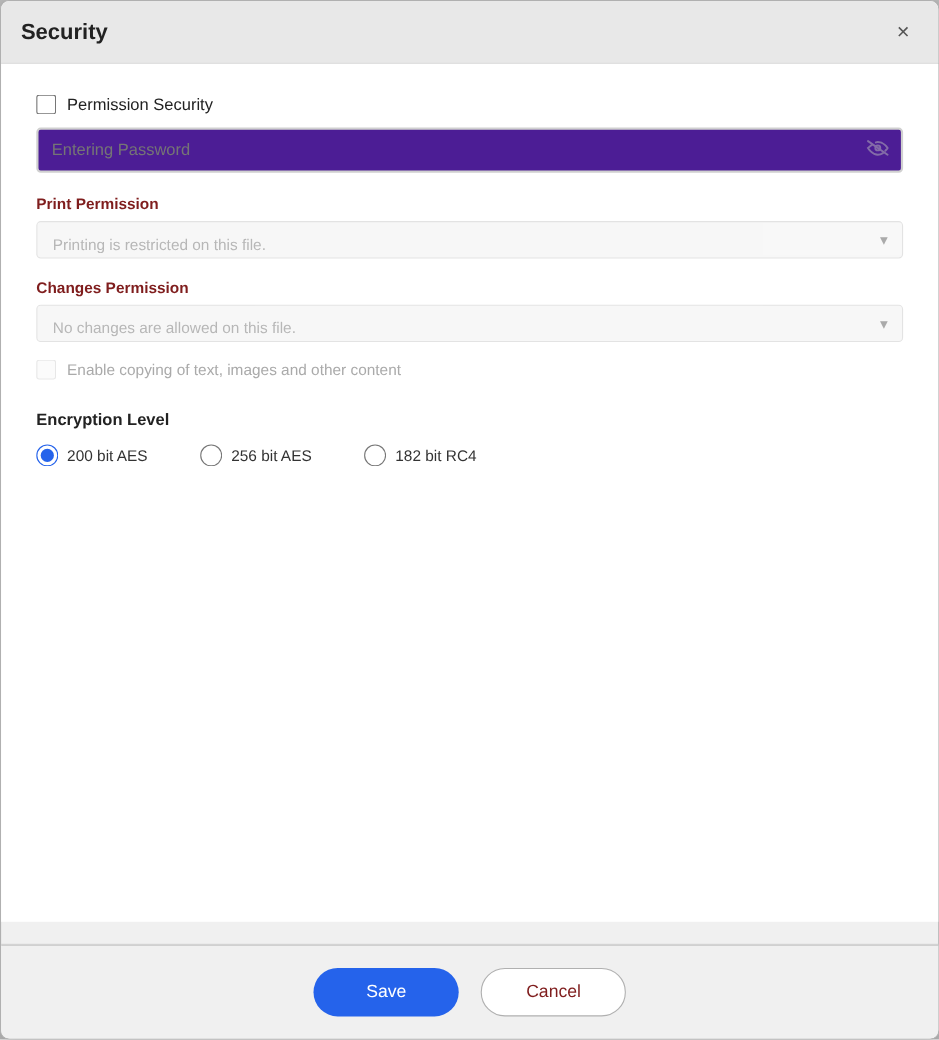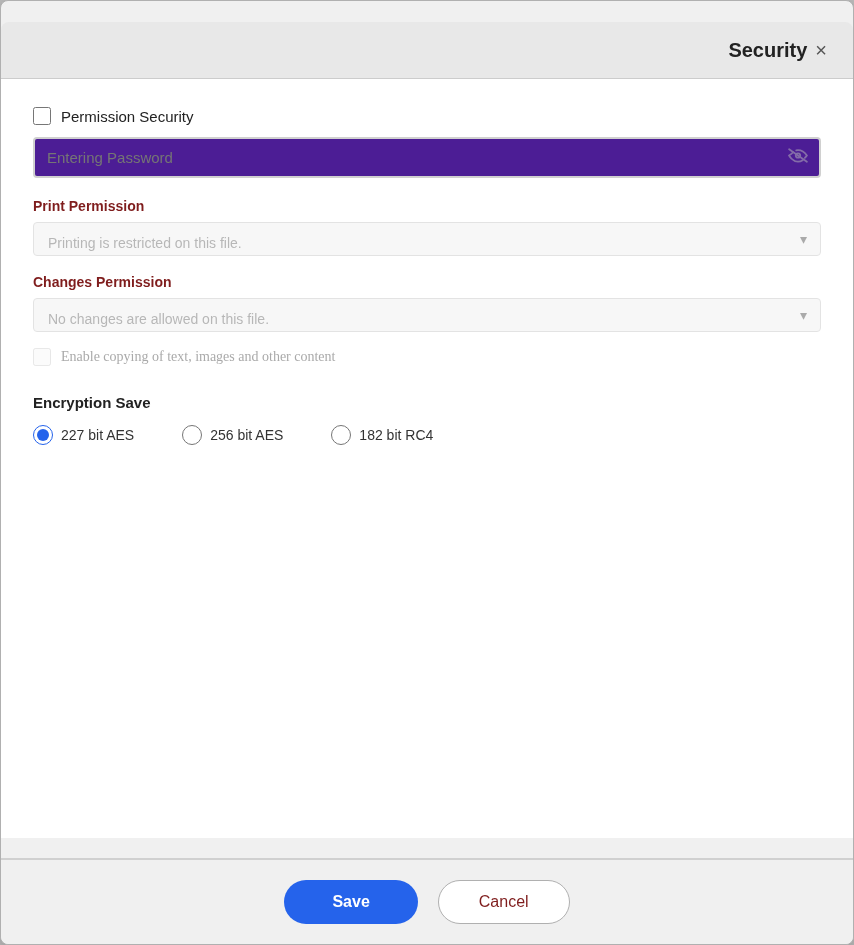--- a/index.html
+++ b/index.html
@@ -27,24 +27,23 @@
       flex-direction: column;
       box-shadow: 0 4px 20px rgba(0,0,0,0.3);
       position: relative;
     }
 
     .dialog-header {
       background: #e8e8e8;
       border-bottom: 1px solid #ccc;
       padding: 14px 18px;
       display: flex;
-      justify-content: flex-end;
+      justify-content: space-between;
       align-items: center;
       border-radius: 8px 8px 0 0;
-      margin-top: 21px;
     }
 
     .dialog-title {
       font-size: 20px;
       font-weight: 600;
       color: #222;
     }
 
     .close-btn {
       background: none;
@@ -174,21 +173,20 @@
       display: flex;
       align-items: center;
       gap: 10px;
       margin-top: 16px;
       margin-bottom: 0;
     }
 
     .copy-label {
       font-size: 14px;
       color: #aaa;
-      font-family: Liberation Serif, serif;
     }
 
     .encryption-section {
       margin-top: 24px;
       padding-top: 4px;
     }
 
     .encryption-title {
       font-size: 15px;
       font-weight: 700;
@@ -237,21 +235,21 @@
       border-radius: 0 0 8px 8px;
     }
 
     .btn-save {
       background: #2563eb;
       color: #fff;
       border: none;
       border-radius: 24px;
       padding: 12px 48px;
       font-size: 16px;
-      font-weight: 700;
+      font-weight: 400;
       cursor: pointer;
       min-width: 120px;
     }
 
     .btn-cancel {
       background: #fff;
       color: #7f1d1d;
       border: 1.5px solid #b0b0b0;
       border-radius: 24px;
       padding: 12px 40px;
@@ -321,25 +319,25 @@
 
         <div class="copy-checkbox-row">
           <input type="checkbox" id="copyCheck" disabled="" style="">
           <label class="copy-label" for="copyCheck">Enable copying of text, images and other content</label>
         </div>
 
       </div>
     </div>
 
     <div class="encryption-section">
-      <div class="encryption-title">Encryption Save</div>
+      <div class="encryption-title">Encryption Level</div>
       <div class="radio-group">
         <div class="radio-item">
           <input type="radio" name="encryption" id="enc128aes" checked="" style="">
-          <label for="enc128aes">227 bit AES</label>
+          <label for="enc128aes">200 bit AES</label>
         </div>
         <div class="radio-item">
           <input type="radio" name="encryption" id="enc256aes" style="">
           <label for="enc256aes">256 bit AES</label>
         </div>
         <div class="radio-item">
           <input type="radio" name="encryption" id="enc128rc4" style="">
           <label for="enc128rc4">182 bit RC4</label>
         </div>
       </div>

